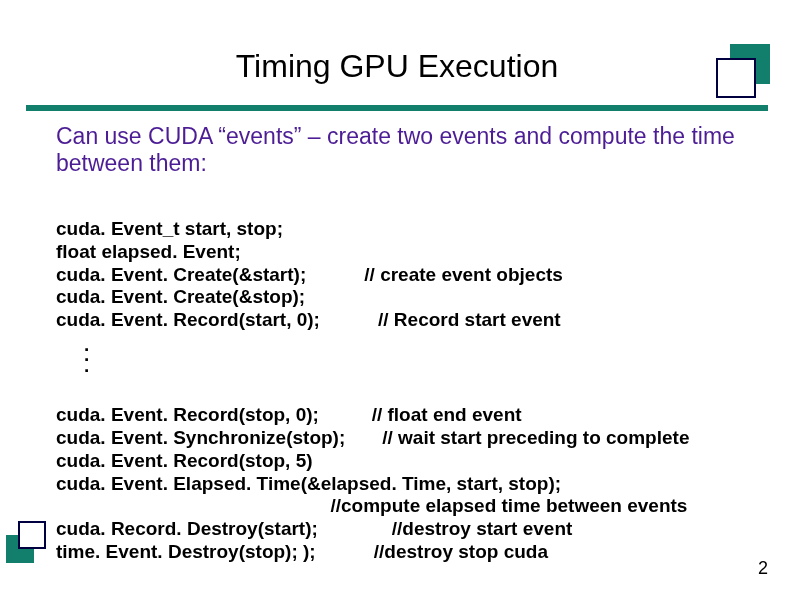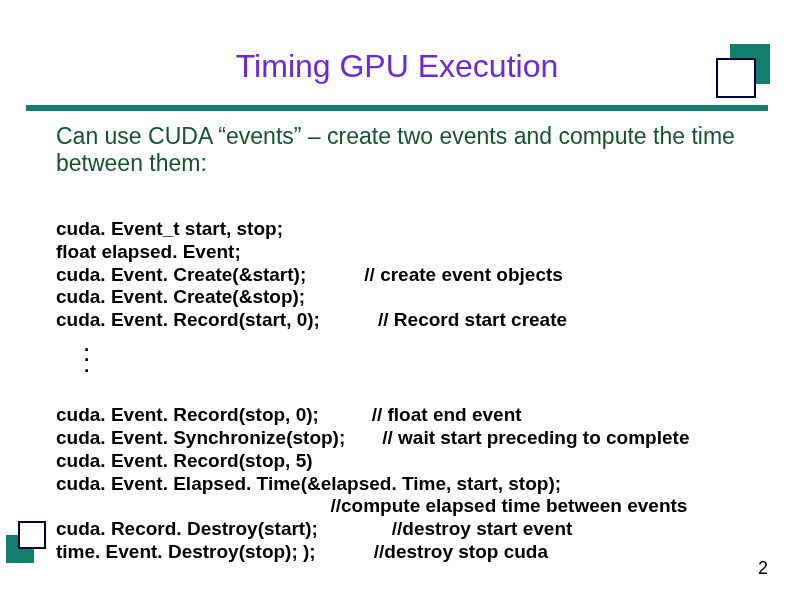--- a/index.html
+++ b/index.html
@@ -16,21 +16,21 @@
     height: 100%;
     position: relative;
     padding: 0;
   }
   .title {
     font-size: 32px;
     font-weight: normal;
     text-align: center;
     padding-top: 48px;
     padding-bottom: 20px;
-    color: #6d28d9;
+    color: #000000;
   }
   .title-decoration-right {
     position: absolute;
     top: 44px;
     right: 24px;
     width: 54px;
     height: 54px;
   }
   .title-decoration-right .box1 {
     position: absolute;
@@ -52,21 +52,21 @@
   .hr-line {
     height: 6px;
     background: #127f6d;
     margin: 0 26px 0 26px;
   }
   .content {
     padding: 12px 28px 0 56px;
   }
   .intro {
     font-size: 23px;
-    color: #14532d;
+    color: #4c1d95;
     line-height: 1.18;
     margin-bottom: 18px;
   }
   .code {
     font-size: 19px;
     font-weight: bold;
     color: #000;
     line-height: 1.20;
     white-space: pre;
     font-family: Arial, Helvetica, sans-serif;
@@ -128,21 +128,21 @@
   <div class="hr-line"></div>
 
   <div class="content">
     <p class="intro">Can use CUDA “events” – create two events and compute the time between them:</p>
 
     <div class="code code-block">
 <span>cuda. Event_t start, stop;</span>
 <span>float elapsed. Event;</span>
 <span>cuda. Event. Create(&amp;start);</span>           <span>// create event objects</span>
 <span>cuda. Event. Create(&amp;stop);</span>
-<span>cuda. Event. Record(start, 0);</span>          <span> // Record start create</span></div>
+<span>cuda. Event. Record(start, 0);</span>          <span> // Record start event</span></div>
 
     <div class="dots-vertical">.<br>.<br>.</div>
 
     <div class="code code-block">
 <span>cuda. Event. Record(stop, 0);</span>          <span>// float end event</span>
 <span>cuda. Event. Synchronize(stop);</span>       <span>// wait start preceding to complete</span>
 <span>cuda. Event. Record(stop, 5)</span>
 <span>cuda. Event. Elapsed. Time(&amp;elapsed. Time, start, stop);</span>
                                                     <span>//compute elapsed time between events</span>
 <span>cuda. Record. Destroy(start);</span>              <span>//destroy start event</span>

